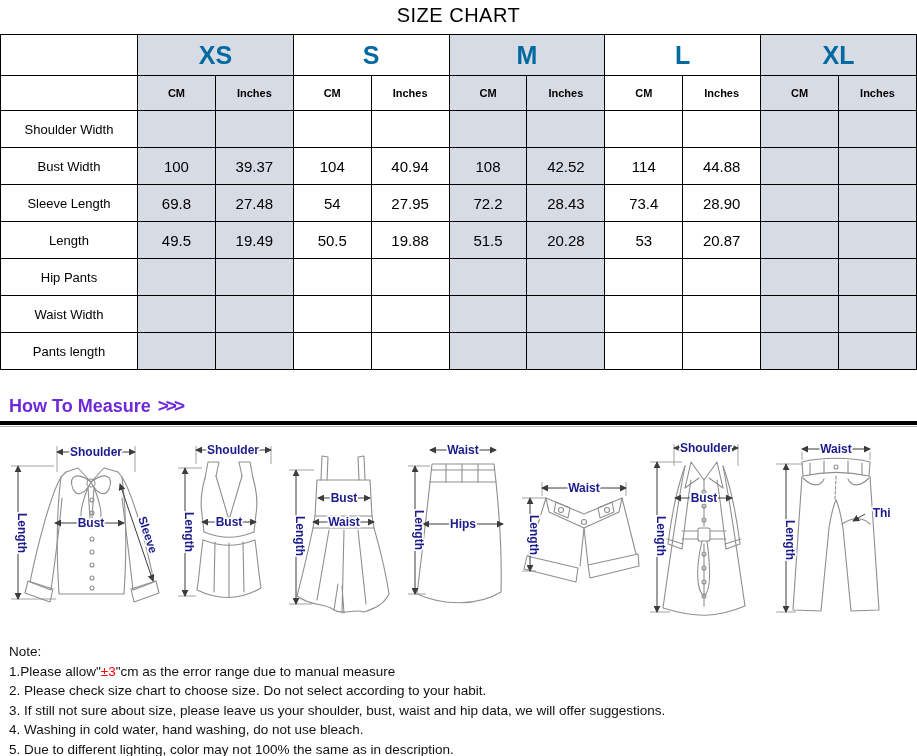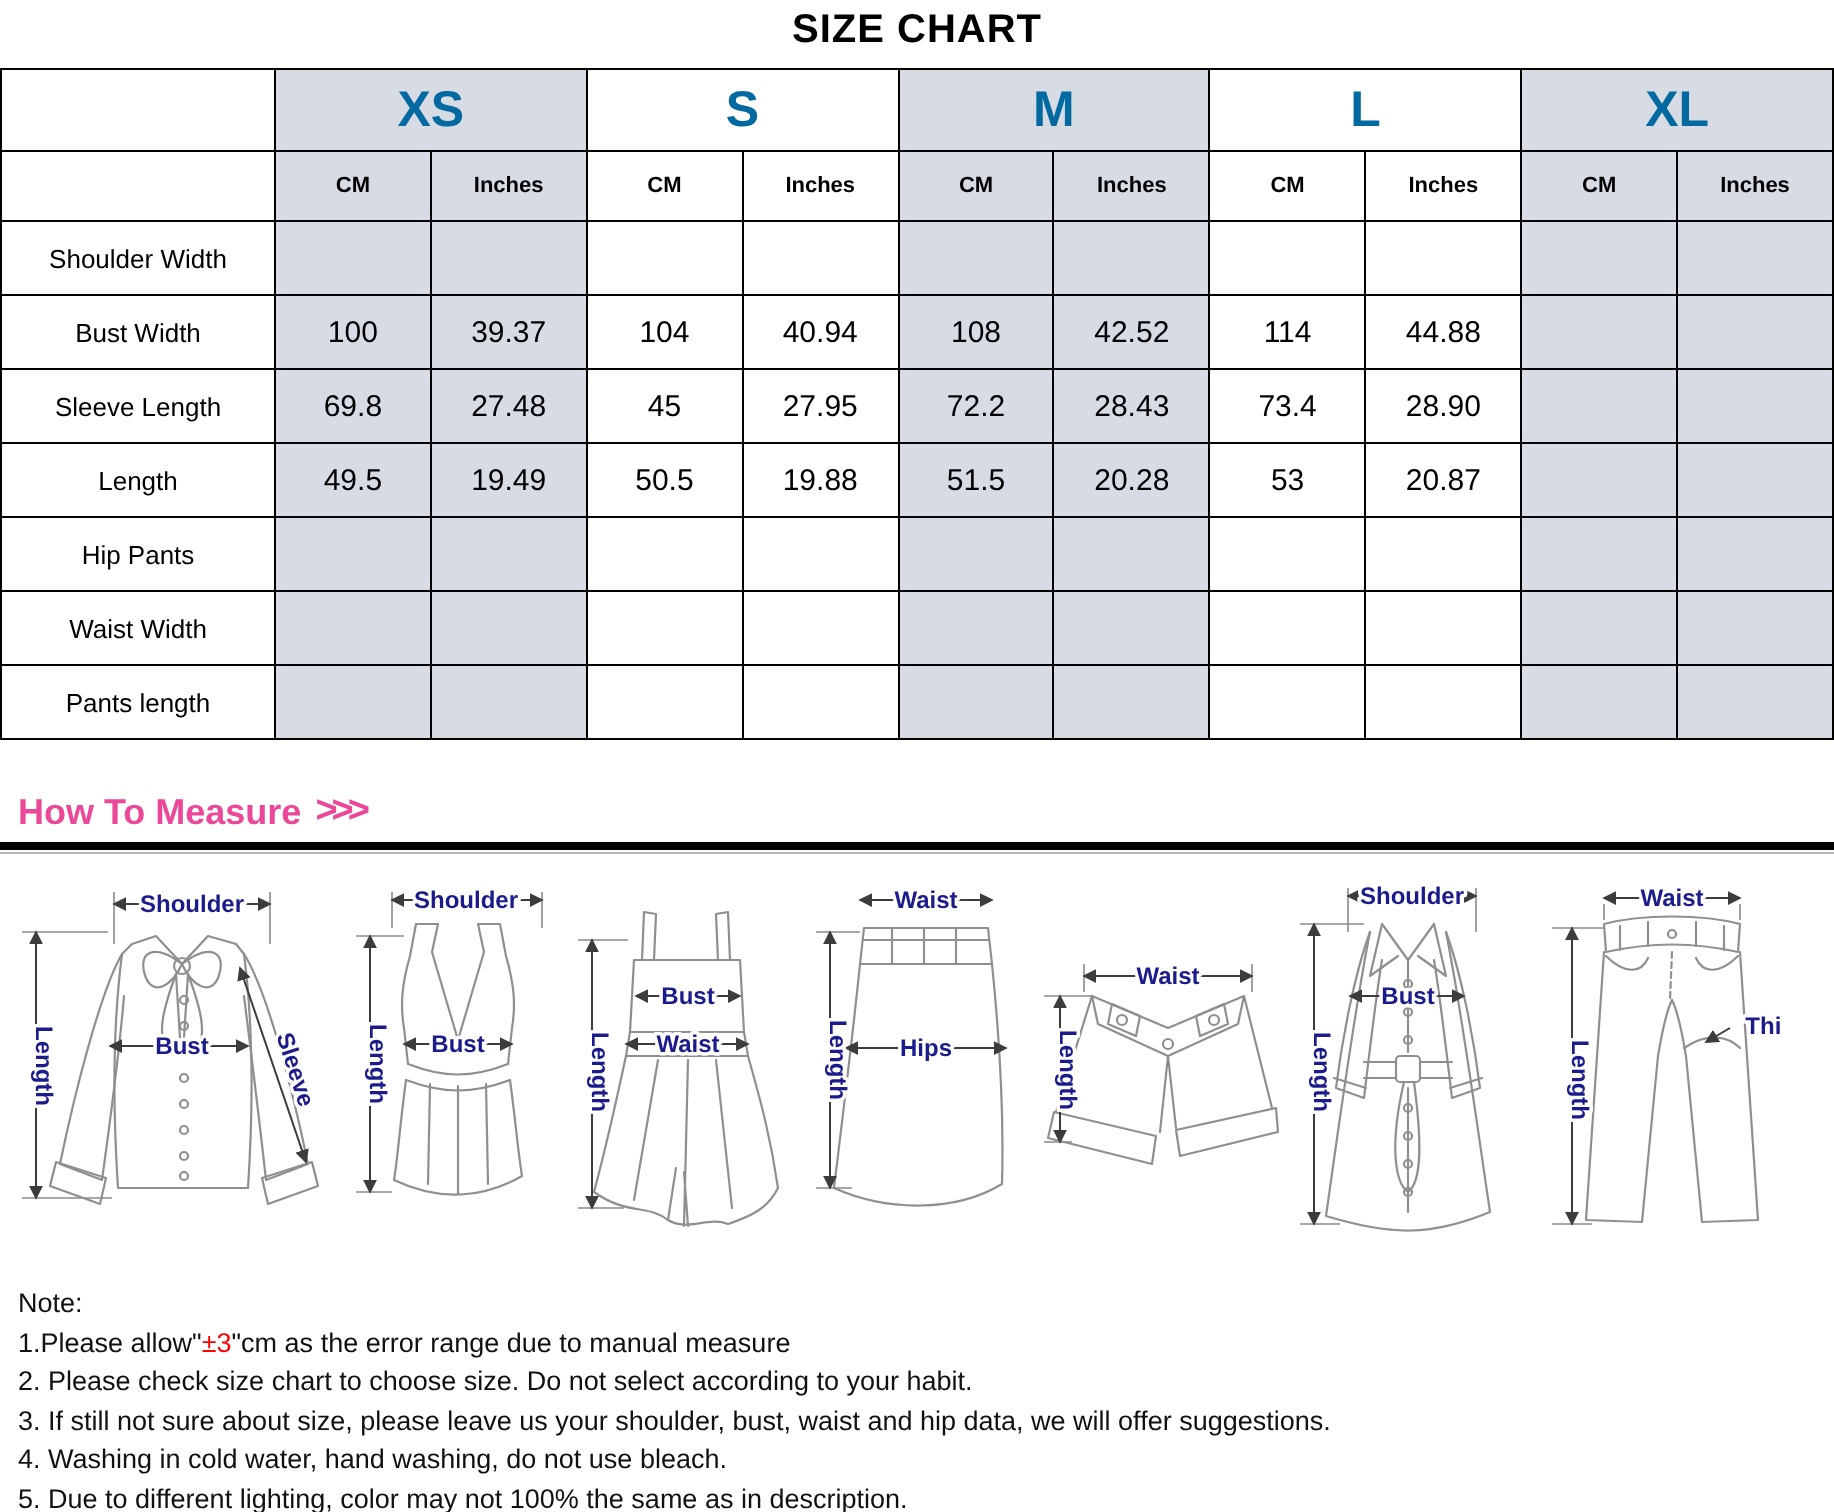--- a/index.html
+++ b/index.html
@@ -1,25 +1,25 @@
 <!DOCTYPE html>
 <html><head>
 <meta charset="utf-8">
 <style>
   html,body{margin:0;padding:0;background:#fff}
   body{width:917px;height:756px;font-family:"Liberation Sans",sans-serif;overflow:hidden;color:#000}
-  .title{text-align:center;font-size:20px;font-weight:bold;margin:4px 0 7px;letter-spacing:.5px}
+  .title{text-align:center;font-size:20px;font-weight:normal;margin:4px 0 7px;letter-spacing:.5px}
   table{border-collapse:collapse;width:917px;table-layout:fixed}
   td{border:1px solid #000;text-align:center;vertical-align:middle;padding:0;overflow:hidden}
   .shade{background:#D6DBE4}
   .size-h{font-size:25px;font-weight:bold;color:#0369a1;height:40px}
   .unit-h{font-size:11px;font-weight:bold;height:34px}
   .label-cell{font-size:13px}
   .val{font-size:15px;height:36px}
-  .measure{margin:25px 0 0 9px;font-size:18px;font-weight:bold;color:#ec4899;display:flex;align-items:center}
+  .measure{margin:25px 0 0 9px;font-size:18px;font-weight:bold;color:#6d28d9;display:flex;align-items:center}
   .measure .arrows{margin-left:7px;letter-spacing:-3px;font-size:19px}
   .rule{margin-top:4px;height:7px;background:linear-gradient(to bottom,#000 0,#000 4px,#fff 4px,#fff 5px,#b5b5b5 5px,#b5b5b5 6px,#fff 6px)}
   .figs{display:flex;align-items:flex-start;padding:8px 4px 0 4px;height:200px}
   .figs svg{display:block}
   svg .garm{fill:none;stroke:#8f8f8f;stroke-width:1.1;stroke-linejoin:round;stroke-linecap:round}
   svg .arr{stroke:#3c3c3c;stroke-width:1;fill:none}
   svg .guide{stroke:#8a8a8a;stroke-width:.8}
   svg text{fill:#1B1B8C;font-weight:bold;font-size:12px;font-family:"Liberation Sans",sans-serif;
            paint-order:stroke;stroke:#fff;stroke-width:3.5px;stroke-linejoin:round;text-anchor:middle}
   .notes{padding:6px 9px 0 9px;font-size:13.5px;line-height:19.5px;color:#111}
@@ -89,21 +89,21 @@
         <td class="val shade">42.52</td>
         <td class="val ">114</td>
         <td class="val ">44.88</td>
         <td class="val shade"></td>
         <td class="val shade"></td>
       </tr>
       <tr>
         <td class="label-cell">Sleeve Length</td>
         <td class="val shade">69.8</td>
         <td class="val shade">27.48</td>
-        <td class="val ">45</td>
+        <td class="val ">54</td>
         <td class="val ">27.95</td>
         <td class="val shade">72.2</td>
         <td class="val shade">28.43</td>
         <td class="val ">73.4</td>
         <td class="val ">28.90</td>
         <td class="val shade"></td>
         <td class="val shade"></td>
       </tr>
       <tr>
         <td class="label-cell">Length</td>

